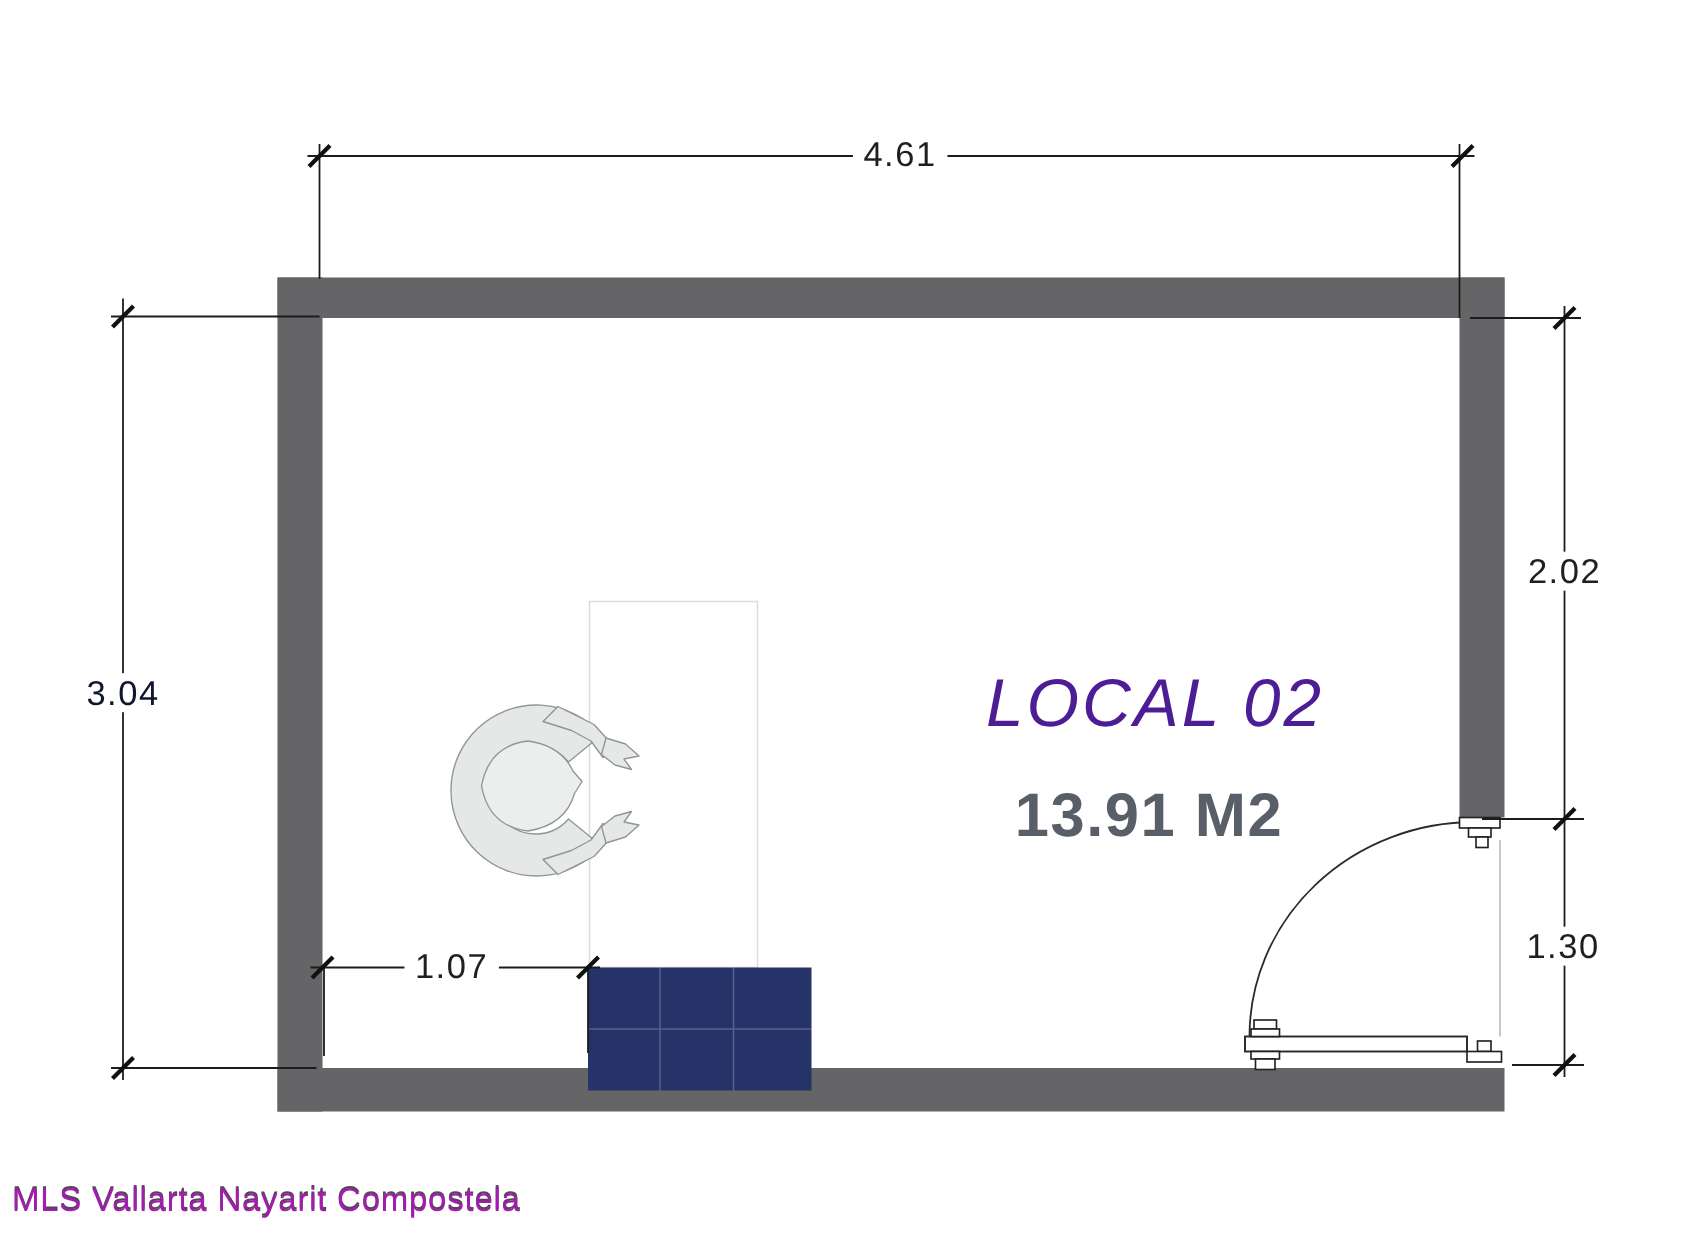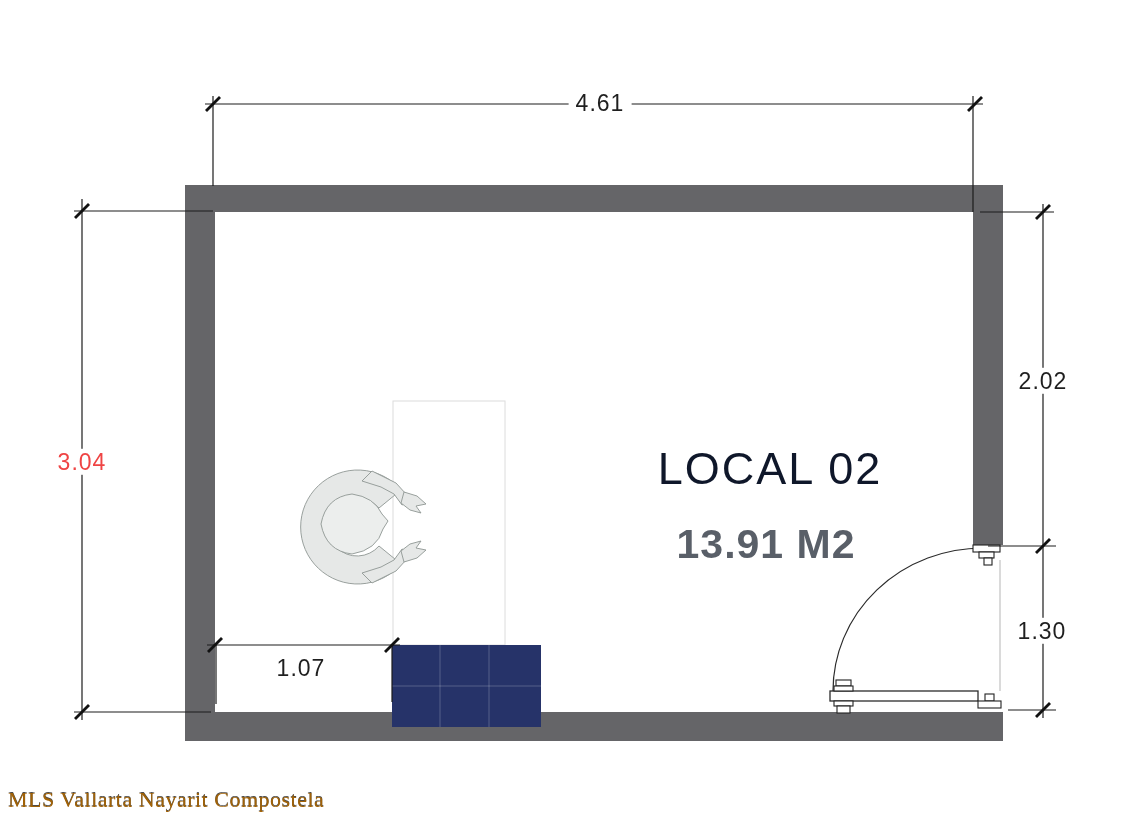--- a/index.html
+++ b/index.html
@@ -120,27 +120,27 @@
       <path d="M1036 219 L1050 205"></path>
       <path d="M1036 553 L1050 539"></path>
       <path d="M1036 717 L1050 703"></path>
       <path d="M208 652 L222 638"></path>
       <path d="M385 652 L399 638"></path>
     </g>
   </svg>
 
   <div class="dim-label" style="left: 600px; top: 103px; color: rgb(31, 31, 31);">4.61</div>
 
-  <div class="dim-label" style="left: 82px; top: 462px; color: #ef4444;">3.04</div>
+  <div class="dim-label" style="left: 82px; top: 462px; color: #0f172a;">3.04</div>
 
   <div class="dim-label" style="left: 1043px; top: 381px; color: rgb(31, 31, 31);">2.02</div>
 
   <div class="dim-label" style="left: 1042px; top: 631px; color: rgb(31, 31, 31);">1.30</div>
 
-  <div class="dim-label" style="left: 301px; top: 668px; color: rgb(31, 31, 31);">1.07</div>
+  <div class="dim-label" style="left: 301px; top: 644px; color: rgb(31, 31, 31);">1.07</div>
 
-  <div class="room-name" style="left: 770px; top: 469px; color: #0f172a;">LOCAL 02</div>
+  <div class="room-name" style="left: 770px; top: 469px; color: #4c1d95; font-style: italic;">LOCAL 02</div>
 
   <div class="room-area" style="left: 766px; top: 544px; color: rgb(89, 95, 104);">13.91 M2</div>
 
-  <div class="watermark" style="color: #a16207; font-family: Liberation Serif, serif;">MLS Vallarta Nayarit Compostela</div>
+  <div class="watermark" style="color: #a21caf;">MLS Vallarta Nayarit Compostela</div>
 
 </div>
 
 </body></html>

